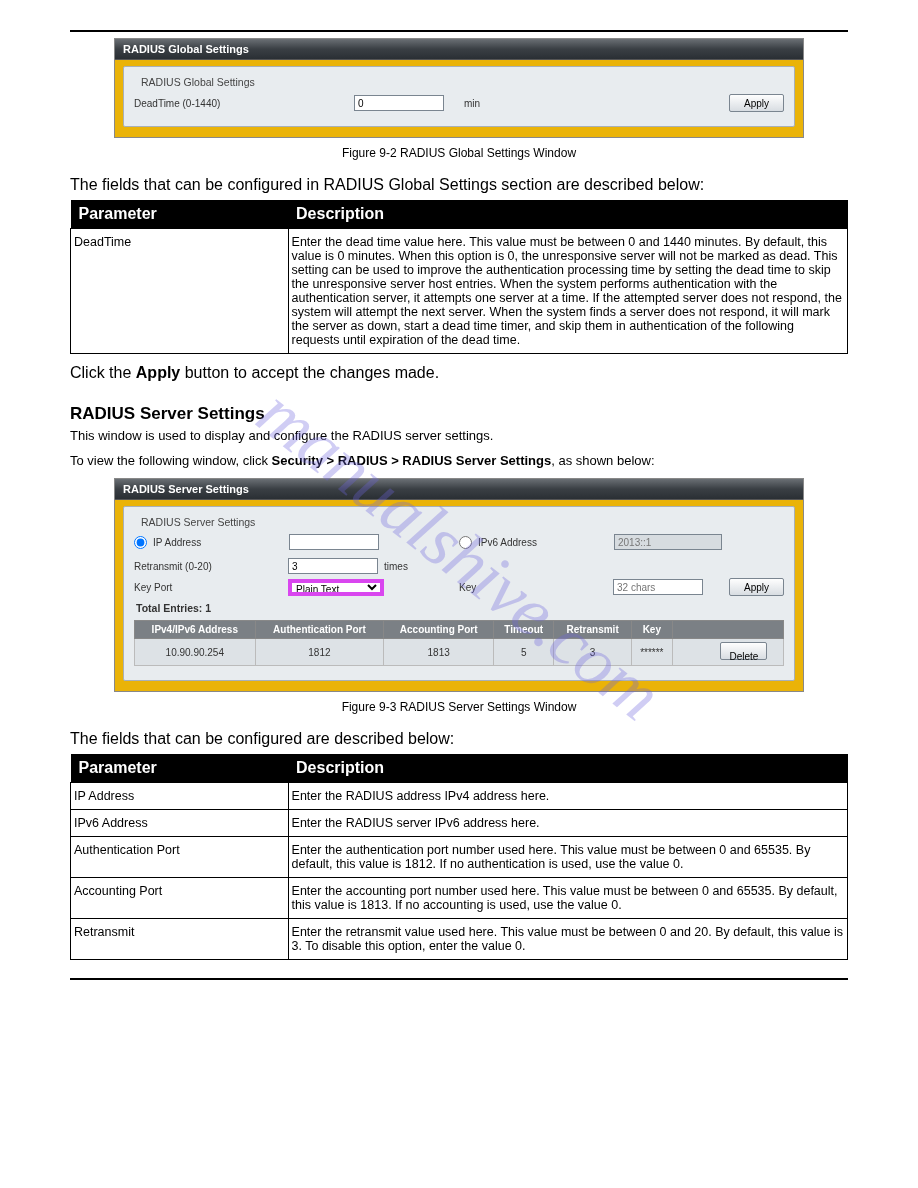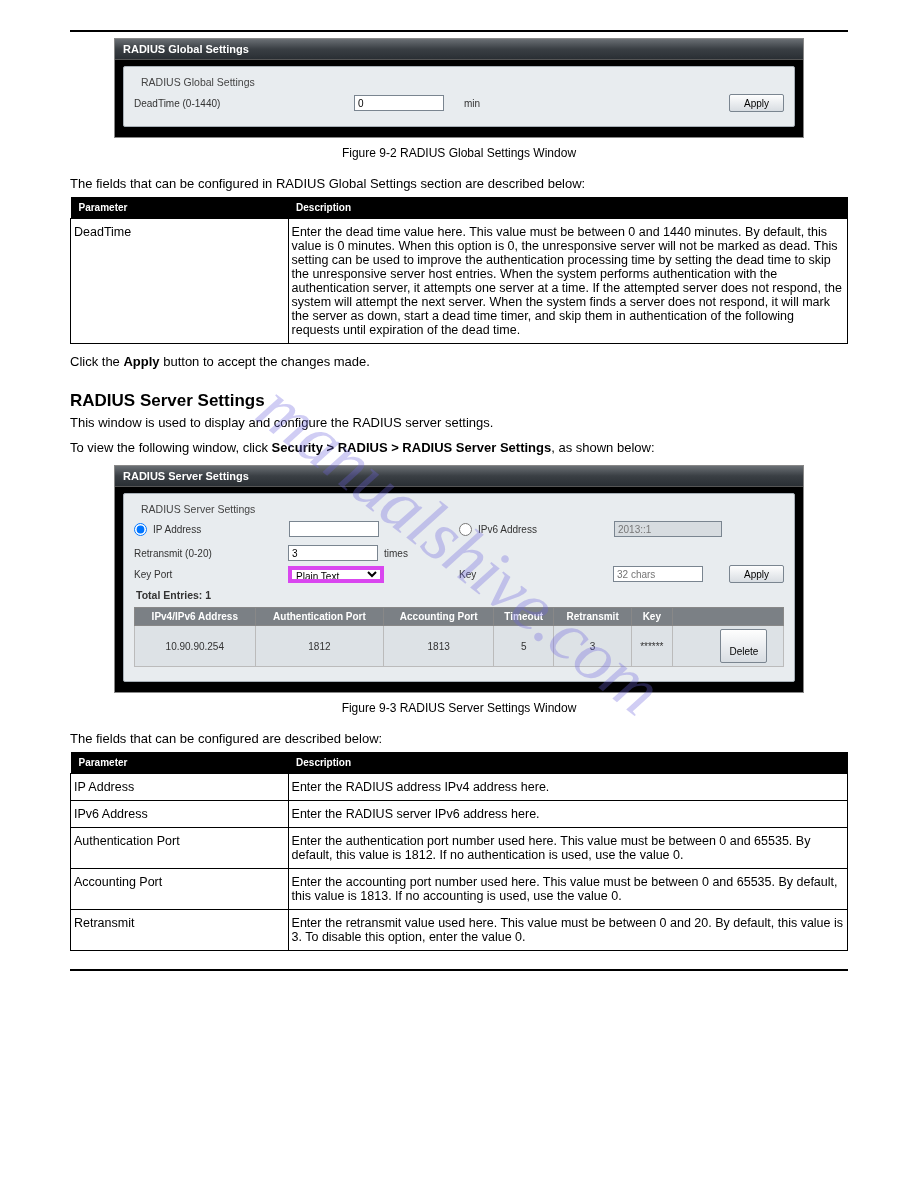--- a/index.html
+++ b/index.html
@@ -14,21 +14,21 @@
   }
   .page {
     padding: 30px 70px 40px 70px;
     position: relative;
   }
   .hr-thick { border-top: 2px solid #000; margin: 0 0 6px 0; }
   .ui-shot {
     width: 690px;
     margin: 0 auto 8px auto;
     border: 1px solid #888;
-    background: #000000;
+    background: #eab308;
   }
   .ui-titlebar {
     background: linear-gradient(#6a6f74, #3a3f44 50%, #2a2f34);
     color: #fff;
     font-weight: bold;
     font-size: 11px;
     padding: 4px 8px;
     border-bottom: 1px solid #555;
   }
   .ui-body { padding: 6px 8px 10px 8px; }
@@ -62,33 +62,33 @@
     border-radius: 2px;
   }
   .sel {
     height: 17px;
     font-size: 10px;
     border: 4px solid #d946ef;
     background: #fff;
   }
   .radio-circle { display: inline-block; vertical-align: middle;}
   .caption-line { text-align: center; font-size: 12px; margin: 4px 0 16px 0;}
-  .body-text { font-size: 13px; margin: 6px 0; }
+  .body-text { font-size: 16px; margin: 6px 0; }
   .table-params {
     width: 100%;
     border-collapse: collapse;
     margin-top: 4px;
   }
   .table-params thead th {
     background: #000;
     color: #fff;
     font-weight: bold;
     text-align: left;
     padding: 5px 8px;
-    font-size: 10px;
+    font-size: 16px;
   }
   .table-params td {
     border: 1px solid #000;
     padding: 6px 3px;
     vertical-align: top;
     font-size: 12.5px;
   }
   .table-params td.desc { }
   .col-param { width: 28%; }
   .section-h2 { font-size: 17px; font-weight: bold; margin: 22px 0 4px 0; }
@@ -240,21 +240,21 @@
           </tr>
         </thead>
         <tbody>
           <tr>
             <td>10.90.90.254</td>
             <td>1812</td>
             <td>1813</td>
             <td>5</td>
             <td>3</td>
             <td>******</td>
-            <td><button class="btn" style="padding:16px 8px;margin-left:32px;">Delete</button></td>
+            <td><button class="btn" style="padding:8px 8px;margin-left:32px;">Delete</button></td>
           </tr>
         </tbody>
       </table>
     </div>
   </div>
 </div>
 <div class="caption-line">Figure 9-3 RADIUS Server Settings Window</div>
 
 <p class="body-text">The fields that can be configured are described below:</p>
 

